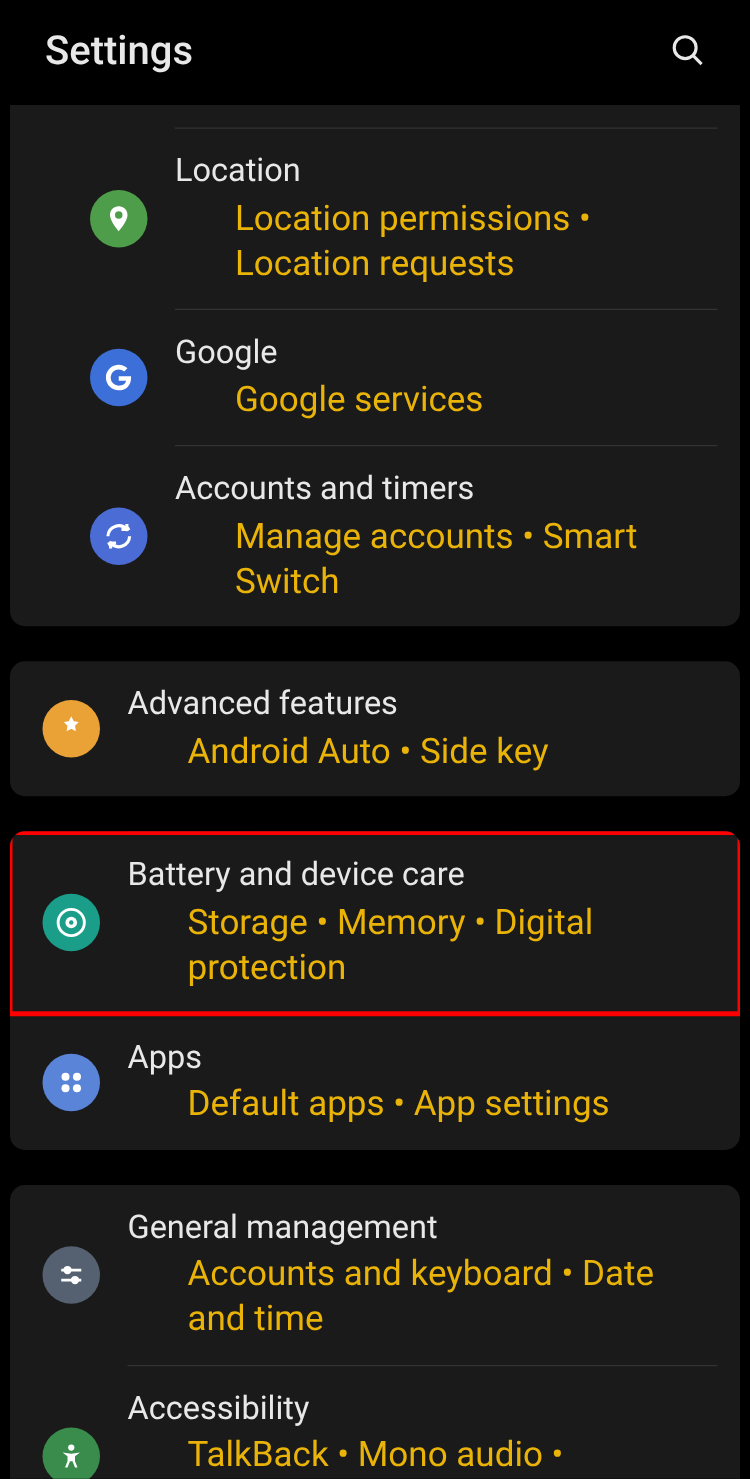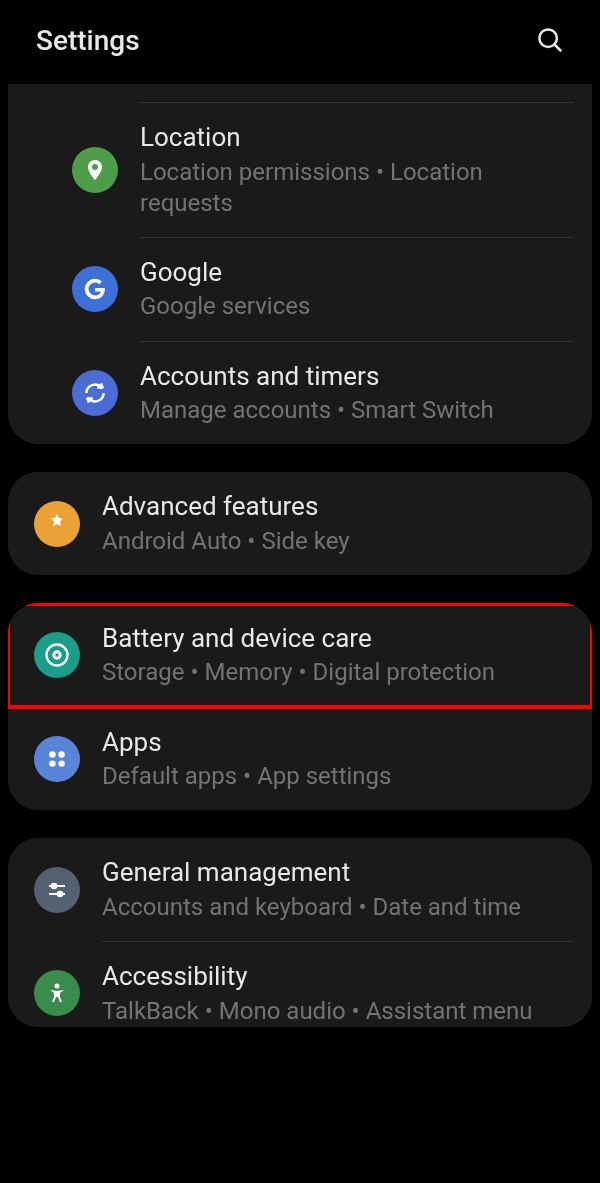--- a/index.html
+++ b/index.html
@@ -11,35 +11,35 @@
     overflow: hidden;
     color: #e8e8e8;
   }
   .header {
     display: flex;
     align-items: center;
     justify-content: space-between;
     padding: 20px 30px 24px 36px;
   }
   .header-title {
-    font-size: 28px;
+    font-size: 32px;
     font-weight: 500;
     color: #e8e8e8;
   }
   .search-btn {
     width: 40px;
     height: 40px;
     display: flex;
     align-items: center;
     justify-content: center;
     color: #e8e8e8;
   }
   .group {
     background: #1a1a1a;
-    border-radius: 30px;
+    border-radius: 12px;
     margin: 0 8px 28px 8px;
     overflow: hidden;
   }
   .group.first {
     border-top-left-radius: 0;
     border-top-right-radius: 0;
     margin-top: 0;
     padding-left: 38px;
   }
   .item {
@@ -76,23 +76,24 @@
     min-width: 0;
   }
   .item-title {
     font-size: 26px;
     font-weight: 400;
     color: #e8e8e8;
     line-height: 1.25;
     margin-bottom: 3px;
   }
   .item-sub {
-    font-size: 24px;
-    color: #737373;
+    font-size: 28px;
+    color: #eab308;
     line-height: 1.3;
+    margin-left: 48px;
   }
   
   .bg-green  { background: #4e9d4a; }
   .bg-blue   { background: #3d6fd9; }
   .bg-blue2  { background: #4a6cd4; }
   .bg-orange { background: #eaa236; }
   .bg-teal   { background: #1a9e8a; }
   .bg-lblue  { background: #5a84d8; }
   .bg-grey   { background: #556070; }
   .bg-green2 { background: #3a8c4c; }

